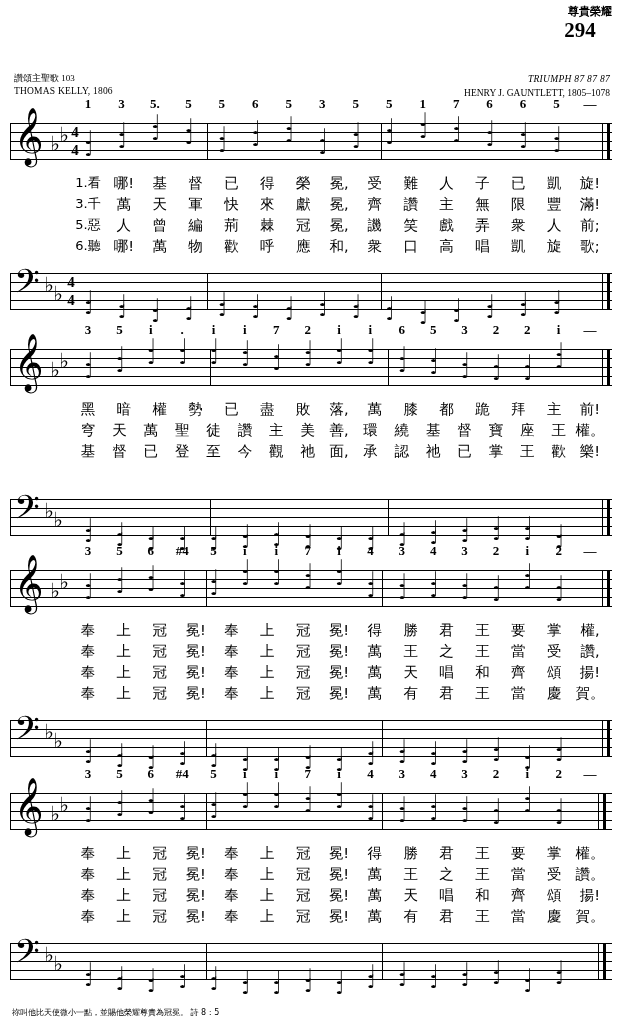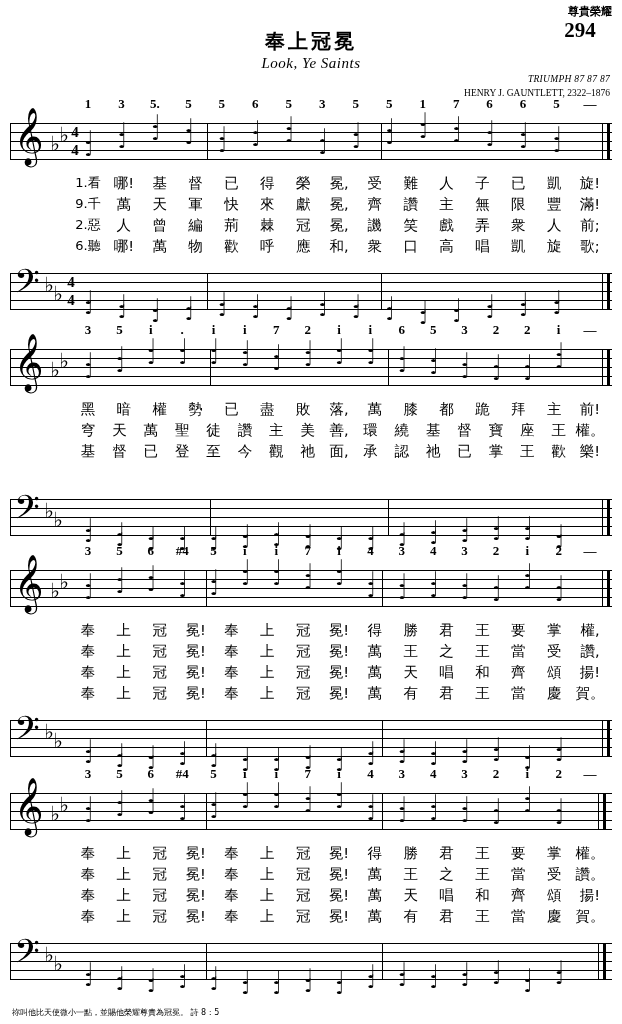--- a/index.html
+++ b/index.html
@@ -59,27 +59,29 @@
 </head>
 <body>
 
 <div class="page">
 
   <div class="hdr-right">
     <div class="cat">尊貴榮耀</div>
     <div class="num">294</div>
   </div>
 
-  <div class="title-cn">奉上冠冕</div>
-  <div class="title-en">Look, Ye Saints</div>
-
+
+  <div class="left-meta">
+    <div>讚頌主聖歌 103</div>
+    <div class="l2">THOMAS KELLY, 1806</div>
+  </div>
 
   <div class="right-meta">
     <div class="tune">TRIUMPH  87 87 87</div>
-    <div>HENRY J. GAUNTLETT, 2322–1876</div>
+    <div>HENRY J. GAUNTLETT, 1805–1078</div>
   </div>
 
   <div class="system sys1">
     <div class="numrow">
         <span style="left: 78px;">1</span>
         <span style="left: 111.467px;">3</span>
         <span style="left: 144.933px;">5.</span>
         <span style="left: 178.4px;">5</span>
         <span style="left: 211.867px;">5</span>
         <span style="left: 245.333px;">6</span>
@@ -155,38 +157,38 @@
           <span style="left: 329px;">冕,</span>
           <span style="left: 364.857px;">受</span>
           <span style="left: 400.714px;">難</span>
           <span style="left: 436.571px;">人</span>
           <span style="left: 472.429px;">子</span>
           <span style="left: 508.286px;">已</span>
           <span style="left: 544.143px;">凱</span>
           <span style="left: 580px;">旋!</span>
         </div>
       <div class="lyr-line">
-          <span class="vn" style="left: 78px;">9.千</span>
+          <span class="vn" style="left: 78px;">3.千</span>
           <span style="left: 113.857px;">萬</span>
           <span style="left: 149.714px;">天</span>
           <span style="left: 185.571px;">軍</span>
           <span style="left: 221.429px;">快</span>
           <span style="left: 257.286px;">來</span>
           <span style="left: 293.143px;">獻</span>
           <span style="left: 329px;">冕,</span>
           <span style="left: 364.857px;">齊</span>
           <span style="left: 400.714px;">讚</span>
           <span style="left: 436.571px;">主</span>
           <span style="left: 472.429px;">無</span>
           <span style="left: 508.286px;">限</span>
           <span style="left: 544.143px;">豐</span>
           <span style="left: 580px;">滿!</span>
         </div>
       <div class="lyr-line">
-          <span class="vn" style="left: 78px;">2.惡</span>
+          <span class="vn" style="left: 78px;">5.惡</span>
           <span style="left: 113.857px;">人</span>
           <span style="left: 149.714px;">曾</span>
           <span style="left: 185.571px;">編</span>
           <span style="left: 221.429px;">荊</span>
           <span style="left: 257.286px;">棘</span>
           <span style="left: 293.143px;">冠</span>
           <span style="left: 329px;">冕,</span>
           <span style="left: 364.857px;">譏</span>
           <span style="left: 400.714px;">笑</span>
           <span style="left: 436.571px;">戲</span>

